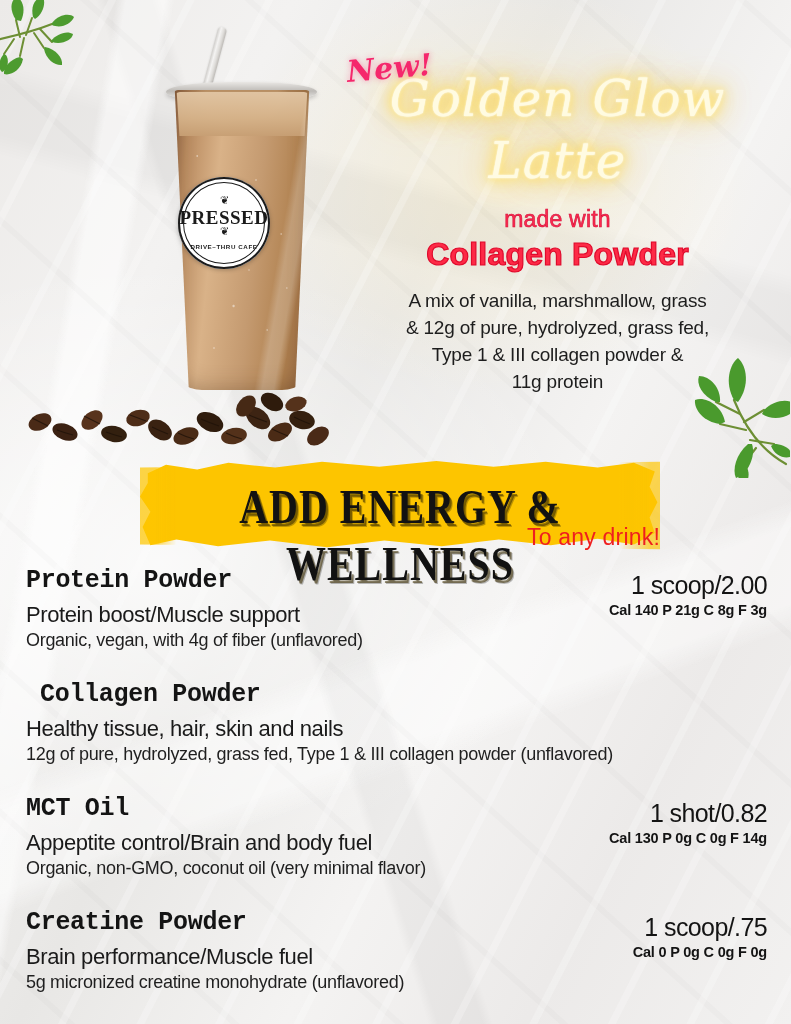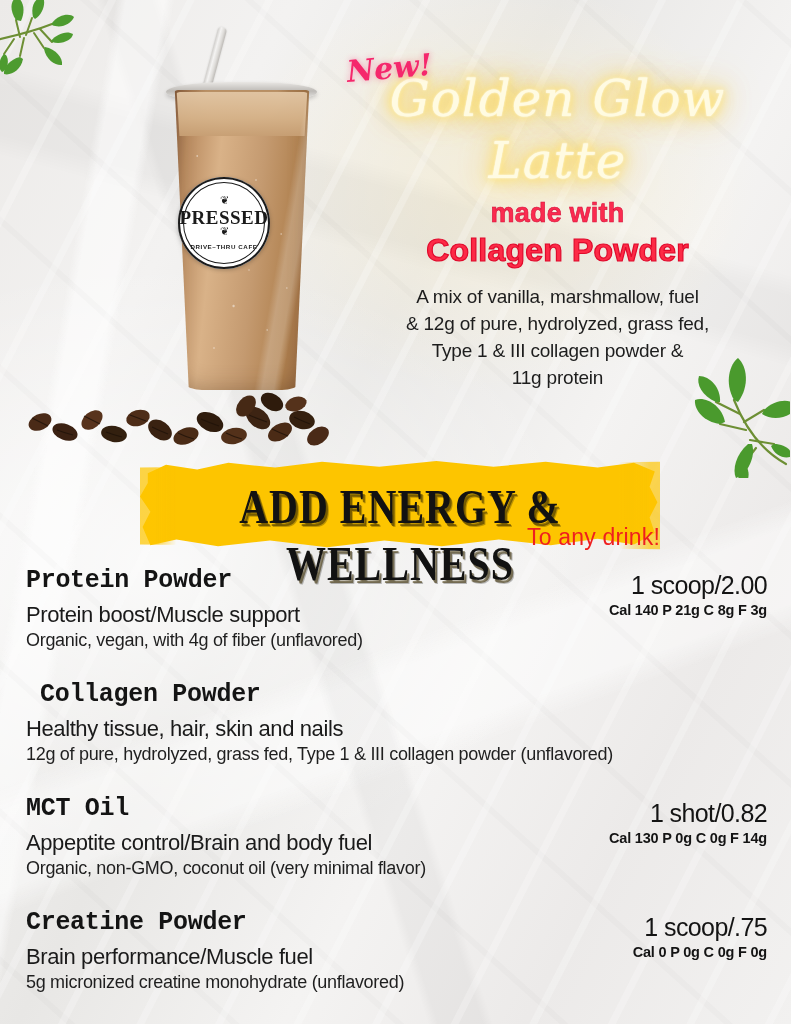--- a/index.html
+++ b/index.html
@@ -115,21 +115,21 @@
     font-size:50px;line-height:62px;color:#fffbe2;
     letter-spacing:1px;margin-top:-2px;
     text-shadow:
       0 0 2px #fff,
       0 0 6px #ffe98a,
       0 0 14px #ffd94d,
       0 0 26px rgba(255,198,40,.85),
       0 0 46px rgba(255,190,20,.45);
   }
   .made-with{
-    font-size:27px;font-weight:bold;color:#fb2b4f;margin-top:6px;
+    font-size:23px;font-weight:normal;color:#fb2b4f;margin-top:14px;
     -webkit-text-stroke:.6px #d4103a;letter-spacing:.2px;
   }
   .collagen-hl{
     font-size:32px;font-weight:bold;color:#fd2a46;margin-top:3px;letter-spacing:.2px;
     -webkit-text-stroke:1.2px #e00a2c;
   }
   .desc{margin-top:14px;font-size:19px;line-height:27px;color:#1d1d1d;letter-spacing:-.2px;}
 
   
   .banner-wrap{position:absolute;left:140px;top:458px;width:520px;height:96px;}
@@ -274,21 +274,21 @@
       <path d="M62 92 c-12 10-16 26-12 34 12-4 20-22 16-34z"></path>
     </g>
   </svg>
 
   <div class="head">
     <div class="new">New!</div>
     <div class="glow-title">Golden Glow Latte</div>
     <div class="made-with">made with</div>
     <div class="collagen-hl">Collagen Powder</div>
     <div class="desc">
-      <div>A mix of vanilla, marshmallow, fuel</div>
+      <div>A mix of vanilla, marshmallow, grass</div>
       <div>&amp; 12g of pure, hydrolyzed, grass fed,</div>
       <div>Type 1 &amp; III collagen powder &amp;</div>
       <div>11g protein</div>
     </div>
   </div>
 
   <div class="banner-wrap">
     <div class="brush"></div>
     <div class="brush-edge"></div>
     <div class="banner-title">ADD ENERGY &amp; WELLNESS</div>

